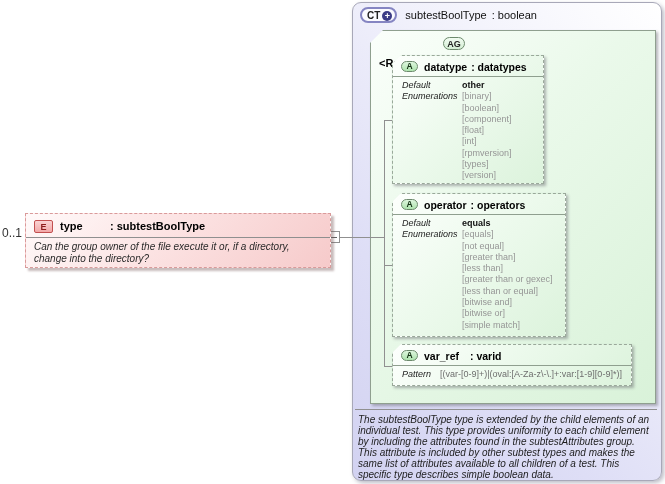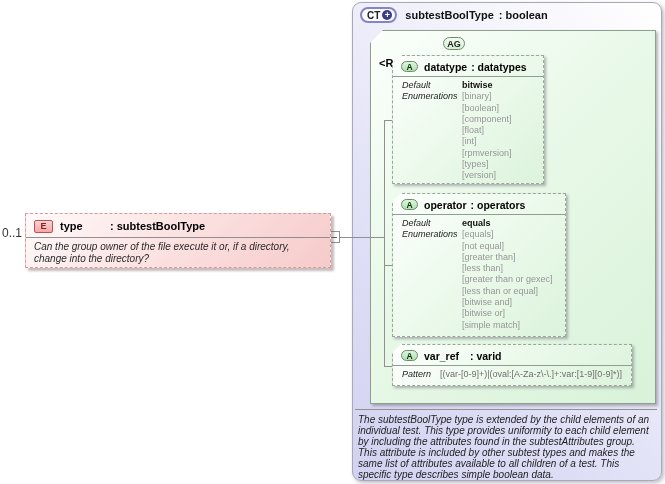--- a/index.html
+++ b/index.html
@@ -11,30 +11,30 @@
   .abs { position:absolute; }
 
   
   .ct-panel {
     left:352px; top:2px; width:308px; height:477px;
     border:1px solid #a8a8b8; border-radius:9px;
     background:linear-gradient(225deg, #ffffff 0%, #f0f0fb 35%, #dedef6 70%, #d2d2f1 100%);
     box-shadow:2px 2px 4px rgba(60,60,90,0.35);
   }
   .ct-header { left:360px; top:7px; display:flex; align-items:center; gap:8px; }
-  .badge { display:inline-flex; align-items:center; justify-content:center; font-weight:bold; box-sizing:border-box; }
+  .badge { display:inline-flex; align-items:flex-end; justify-content:center; font-weight:bold; box-sizing:border-box; }
   .ct-badge {
     gap:2px; padding:0 3px 0 5px; height:16px; border:2px solid #8585c2; border-radius:9px;
     background:#fbfbff; font-size:10px; color:#222;
   }
   .plus-circle {
     width:10px; height:10px; border-radius:50%; background:#3c3c86; color:#ffffff;
     font-size:9px; line-height:10px; text-align:center; font-weight:bold; display:inline-block;
   }
-  .head-title { font-size:11px; font-weight:bold; color:#111; white-space:nowrap; display:flex; }
+  .head-title { font-size:11px; font-weight:normal; color:#111; white-space:nowrap; display:flex; }
   .head-title .nm { margin-right:5px; }
 
   
   .shadowwrap { filter:drop-shadow(2.5px 2.5px 1.5px rgba(90,90,100,0.45)); }
   .fill { position:absolute; inset:0; box-sizing:border-box; }
   .ag-wrap { left:370px; top:30px; width:286px; height:374px; }
   .ag-box {
     border:1px solid #8f9f8f;
     background:linear-gradient(135deg, #fbfffb 0%, #eaf9ea 40%, #d9f2d9 100%);
     clip-path:polygon(13px 0, 100% 0, 100% 100%, 0 100%, 0 13px);
@@ -156,21 +156,21 @@
           <span class="nm">datatype</span>
           <span>: datatypes</span>
         </span>
       </div>
       <div class="facets">
         <div class="facet-labels">
           <div>Default</div>
           <div>Enumerations</div>
         </div>
         <div class="facet-vals">
-          <div class="default-val">bitwise</div>
+          <div class="default-val">other</div>
           <div>
               <div class="enum-val">[binary]</div>
               <div class="enum-val">[boolean]</div>
               <div class="enum-val">[component]</div>
               <div class="enum-val">[float]</div>
               <div class="enum-val">[int]</div>
               <div class="enum-val">[rpmversion]</div>
               <div class="enum-val">[types]</div>
               <div class="enum-val">[version]</div>
             </div>

